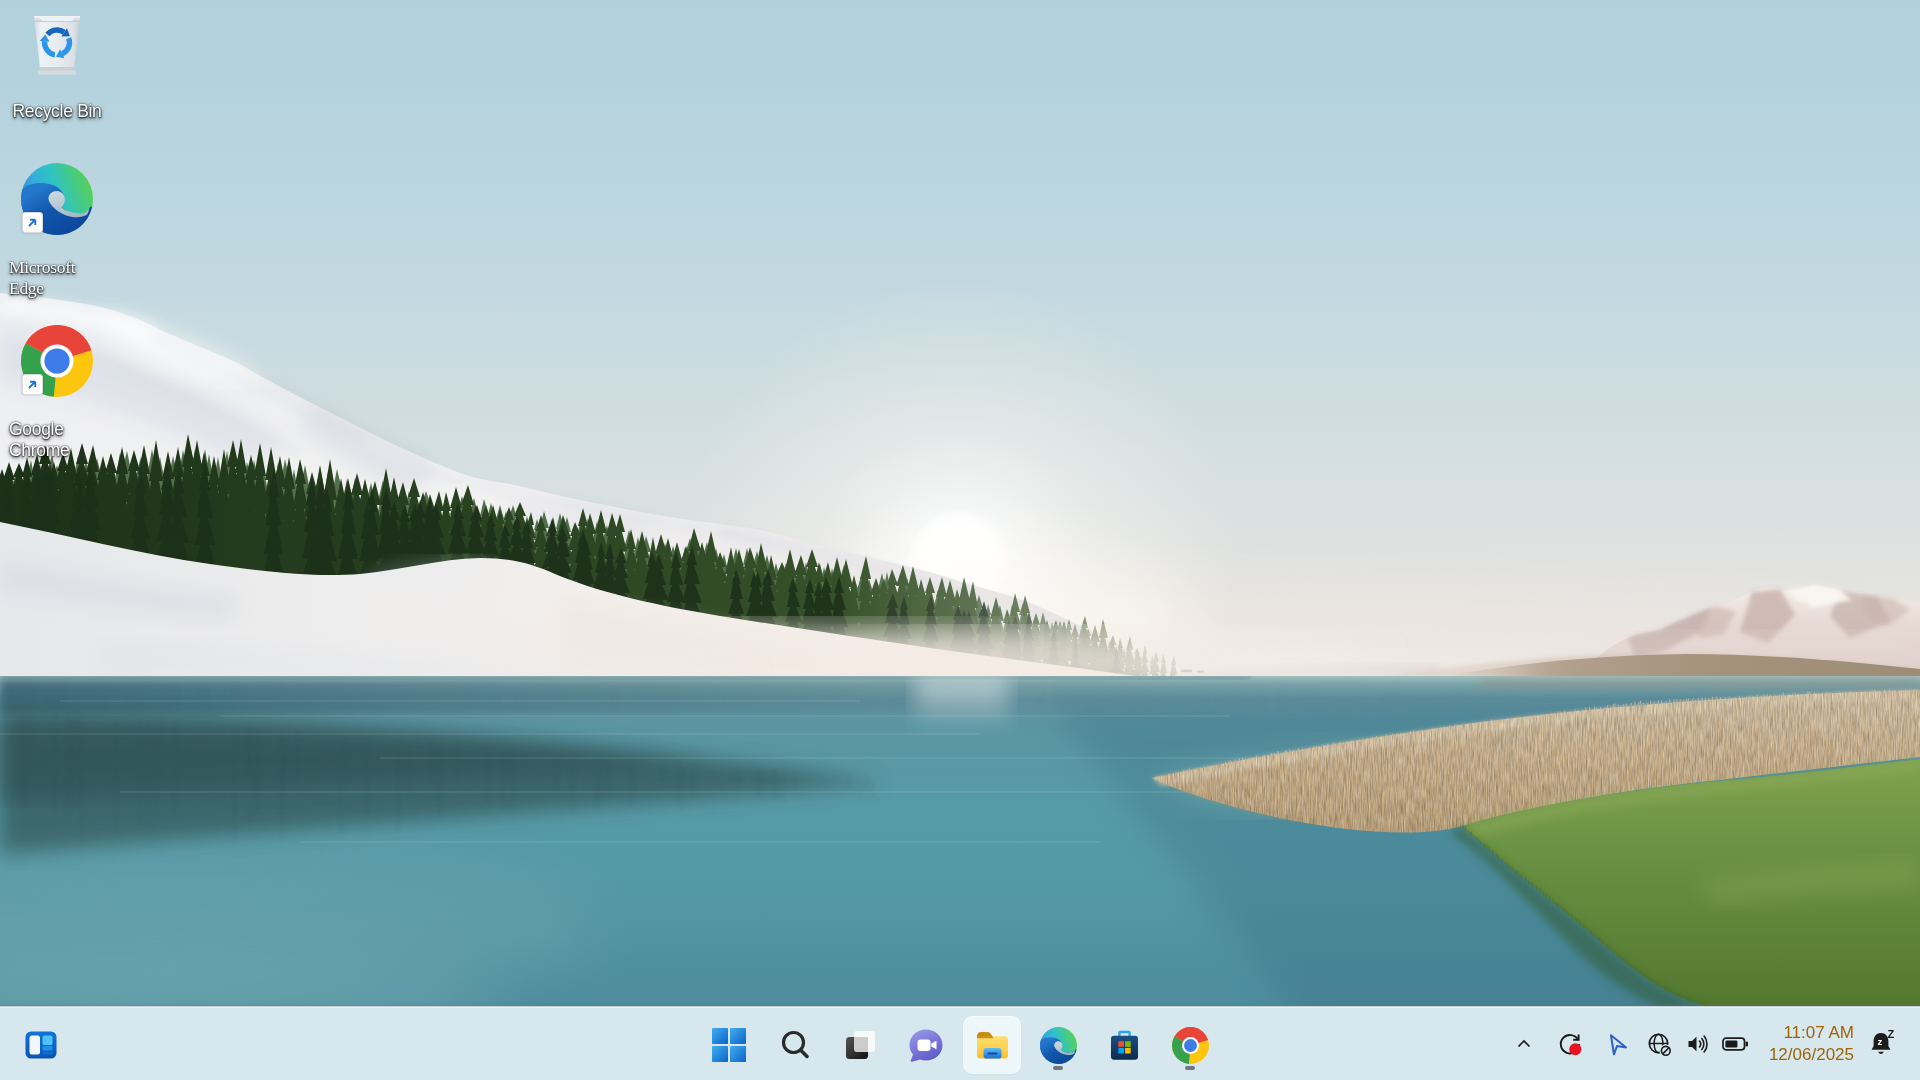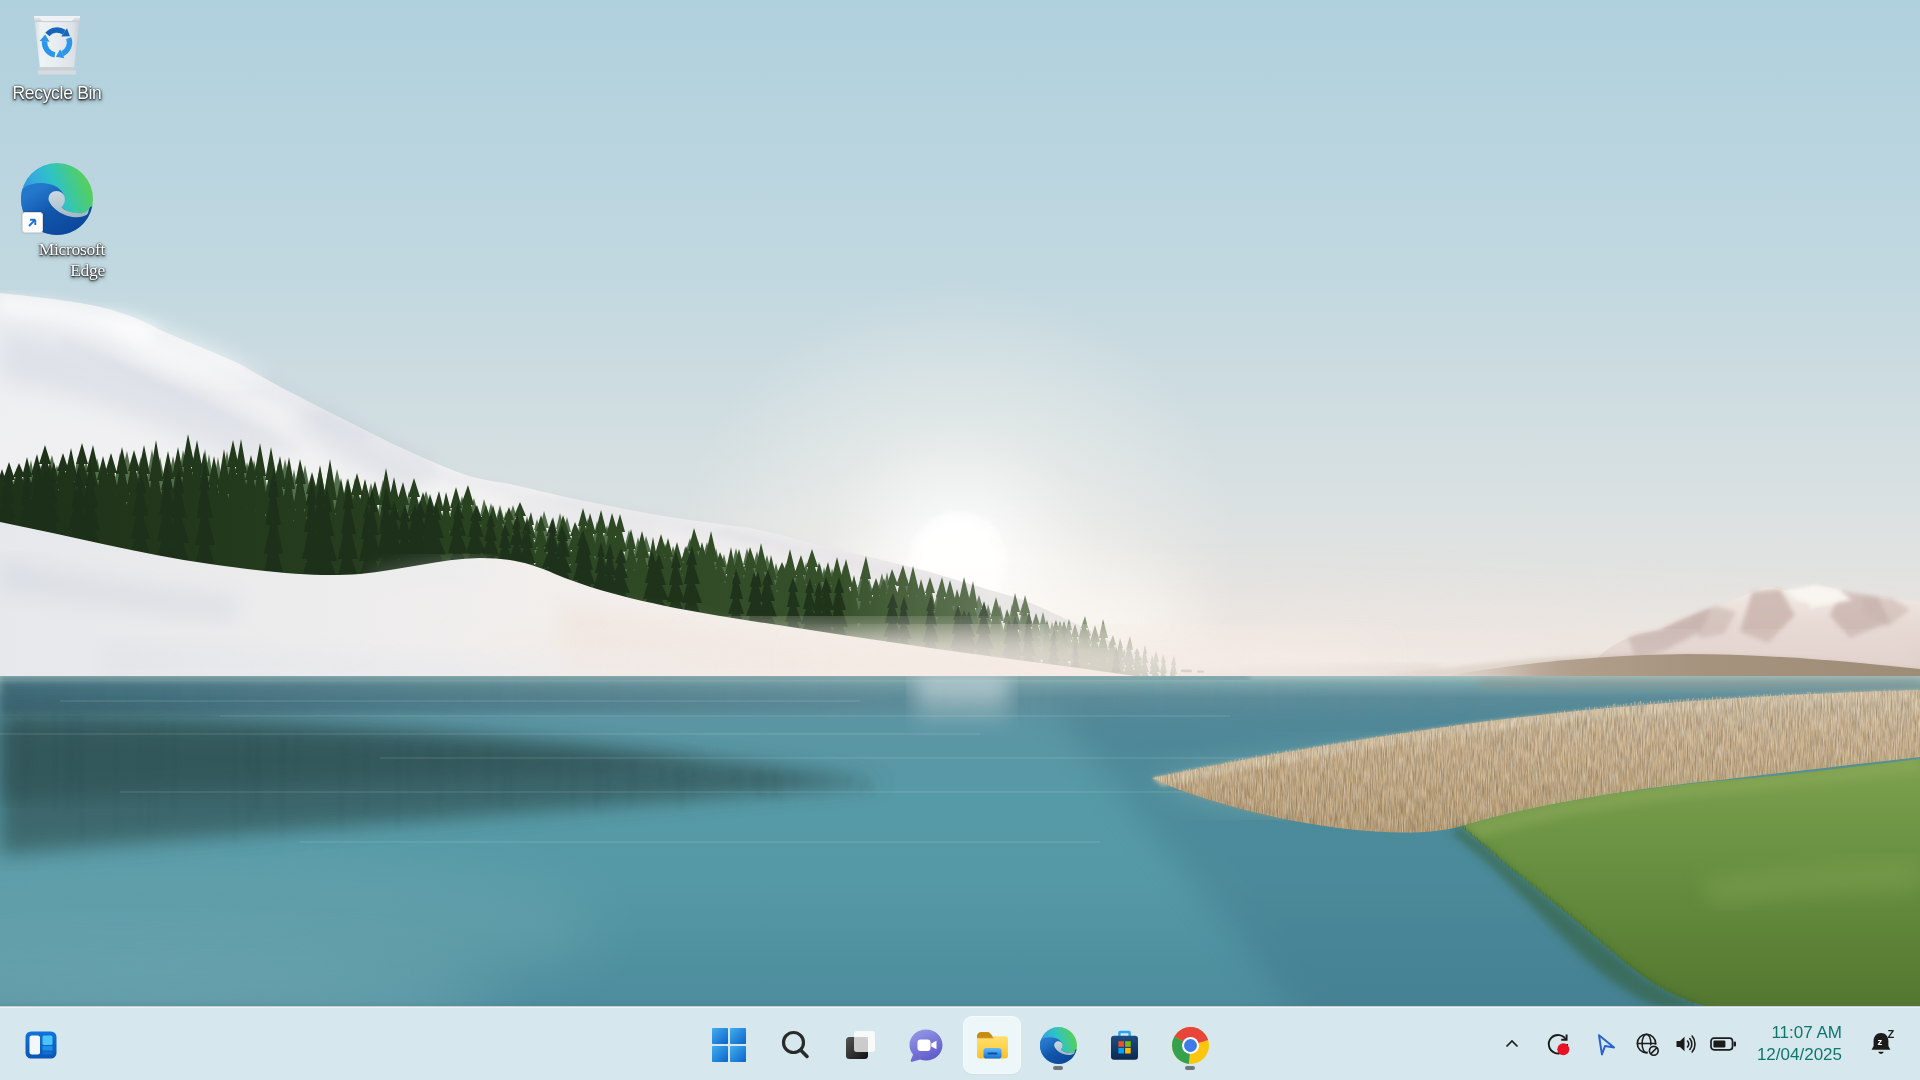--- a/index.html
+++ b/index.html
@@ -1,31 +1,31 @@
 <!DOCTYPE html>
 <html><head>
 <meta charset="utf-8">
 <style>
   html,body{margin:0;padding:0;width:1920px;height:1080px;overflow:hidden;background:#9fc3cf;}
   #stage{position:relative;width:1920px;height:1080px;font-family:"Liberation Sans","DejaVu Sans",sans-serif;}
   #wallpaper{position:absolute;left:0;top:0;width:1920px;height:1080px;display:block;}
   
   .desk-icon{position:absolute;width:96px;display:flex;flex-direction:column;align-items:center;}
   .desk-icon .glyph{width:72px;height:72px;display:flex;align-items:center;justify-content:center;position:relative;}
-  .desk-icon .label{margin-top:4px;font-size:17.5px;letter-spacing:-0.3px;line-height:21px;color:#fff;text-align:right;max-width:96px;
+  .desk-icon .label{margin-top:22px;font-size:17.5px;letter-spacing:-0.3px;line-height:21px;color:#fff;text-align:left;max-width:96px;
      text-shadow:0 1px 2px rgba(0,0,0,.95),0 2px 4px rgba(0,0,0,.6),0 0 2px rgba(0,0,0,.7);}
   .shortcut-badge{position:absolute;left:1px;bottom:2px;width:19px;height:19px;background:#fff;border:1px solid #d8dcdf;border-radius:3px;display:flex;align-items:center;justify-content:center;box-shadow:0 0 2px rgba(0,0,0,.25);}
   
   #taskbar{position:absolute;left:0;top:1006px;width:1920px;height:74px;background:#d6e8ee;border-top:1px solid #c6d0d4;box-shadow:inset 0 1px 0 #eaf2f5, 0 -2px 3px rgba(90,110,120,0.18);}
   .tb-btn{position:absolute;top:10px;width:56px;height:56px;border-radius:8px;display:flex;align-items:center;justify-content:center;}
   .tb-btn.highlight{background:#edf6f9;box-shadow:0 0 0 1px rgba(255,255,255,.8), 0 1px 2.5px rgba(0,0,0,.09);}
   .run-dot{position:absolute;bottom:3px;left:50%;transform:translateX(-50%);width:10px;height:4px;border-radius:2px;background:#70777b;}
   #tray{position:absolute;right:0;top:0;height:74px;display:flex;align-items:center;}
   .tray-ico{display:flex;align-items:center;justify-content:center;height:56px;border-radius:6px;}
-  #clock{text-align:right;color:#0f766e;font-size:17px;line-height:22px;width:92px;margin-left:8px;margin-right:18px;}
+  #clock{text-align:right;color:#a16207;font-size:17px;line-height:22px;width:92px;margin-left:8px;margin-right:6px;}
 </style>
 </head>
 <body>
 
 <div id="stage">
 
 <svg id="wallpaper" viewBox="0 0 1920 1080">
 <defs>
   <linearGradient id="sky" x1="0" y1="0" x2="0" y2="1">
     <stop offset="0" stop-color="#afd0dd"></stop>
@@ -334,20 +334,37 @@
     </svg>
     <div class="shortcut-badge">
       <svg width="13" height="13" viewBox="0 0 14 14">
             <path d="M3.2,10.8 L10,4 M10,4 L10,9.6 M10,4 L4.4,4" stroke="#1e6fd9" stroke-width="2" fill="none"></path>
           </svg>
     </div>
   </div>
   <div class="label">Microsoft Edge</div>
 </div>
 
+<div class="desk-icon" style="left:9px;top:325px;">
+  <div class="glyph">
+    <svg width="72" height="72" viewBox="0 0 100 100">
+      <circle cx="50" cy="50" r="50" fill="#fcc60e"></circle>
+      <path d="M50,50 L45.6,99.8 A50,50 0 0 1 6.7,25 Z" fill="#34a14c"></path>
+      <path d="M50,50 L6.7,25 A50,50 0 0 1 97.8,35.2 Z" fill="#e8443a"></path>
+      <circle cx="50" cy="50" r="23" fill="#fff"></circle>
+      <circle cx="50" cy="50" r="17.5" fill="#3d7ce8"></circle>
+    </svg>
+    <div class="shortcut-badge">
+      <svg width="13" height="13" viewBox="0 0 14 14">
+            <path d="M3.2,10.8 L10,4 M10,4 L10,9.6 M10,4 L4.4,4" stroke="#1e6fd9" stroke-width="2" fill="none"></path>
+          </svg>
+    </div>
+  </div>
+  <div class="label">Google Chrome</div>
+</div>
 
 <div id="taskbar">
 
   <div class="tb-btn" style="left:13px;">
     <svg width="36" height="36" viewBox="0 0 36 36">
       <defs>
         <linearGradient id="wgFrame" x1="0" y1="0" x2="0" y2="1">
           <stop offset="0" stop-color="#1173d8"></stop>
               <stop offset="1" stop-color="#0a55b4"></stop>
         </linearGradient>
@@ -507,21 +524,21 @@
     </div>
     <div class="tray-ico" style="width:38px;">
       <svg width="28" height="28" viewBox="0 0 28 28">
         <rect x="2" y="8.2" width="21.5" height="11.6" rx="3" fill="none" stroke="#1b1b1b" stroke-width="1.7"></rect>
         <rect x="4.4" y="10.6" width="12" height="6.8" rx="1.2" fill="#1b1b1b"></rect>
         <rect x="24.6" y="11.6" width="2.4" height="4.8" rx="1" fill="#1b1b1b"></rect>
       </svg>
     </div>
     <div id="clock">
       <div>11:07 AM</div>
-      <div>12/04/2025</div>
+      <div>12/06/2025</div>
     </div>
     <div class="tray-ico" style="width:44px;margin-right:16px;">
       <svg width="32" height="32" viewBox="0 0 32 32">
         <path d="M15,5 C10.6,5 7.6,8.5 7.6,13 L7.6,18 L5.6,21.8 L24.4,21.8 L22.4,18 L22.4,13 C22.4,8.5 19.4,5 15,5 Z" fill="#1b1b1b"></path>
         <path d="M12.2,23.8 A2.9,2.9 0 0 0 17.8,23.8 Z" fill="#1b1b1b"></path>
         <text x="11.6" y="17.4" font-family="Liberation Sans, sans-serif" font-size="9.5" font-weight="bold" fill="#ffffff">z</text>
         <text x="21.4" y="10" font-family="Liberation Sans, sans-serif" font-size="11" font-weight="bold" fill="#1b1b1b">Z</text>
       </svg>
     </div>
   </div>

